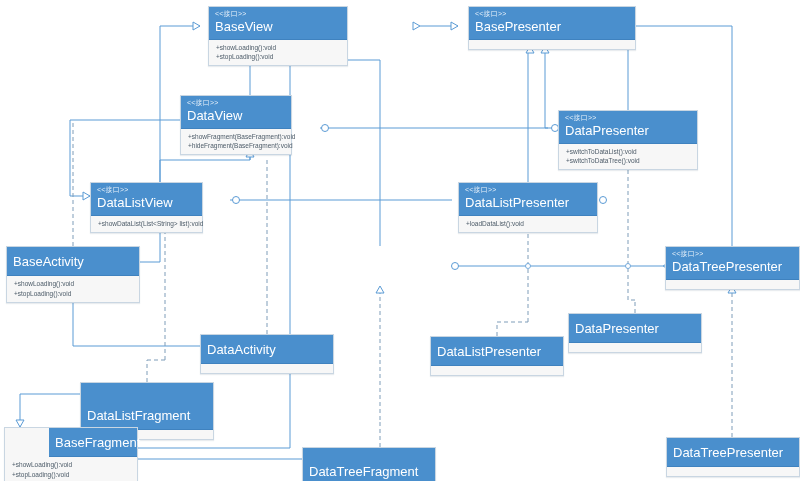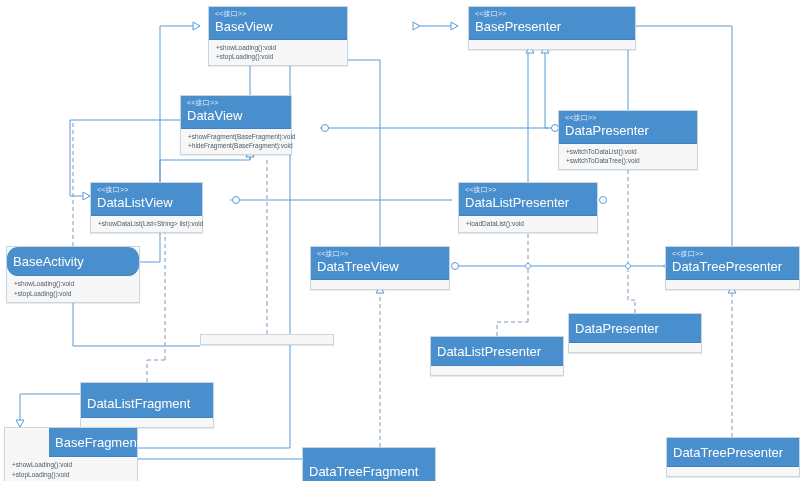--- a/index.html
+++ b/index.html
@@ -262,66 +262,62 @@
   <div class="uml-box" style="left:458px; top:182px; width:140px;">
     <div class="uml-head">
       <span class="stereo">&lt;&lt;接口&gt;&gt;</span>
       <span class="cname">DataListPresenter</span>
     </div>
     <div class="uml-body">
       <span class="member">+loadDataList():void</span>
     </div>
   </div>
 
-  <div class="uml-box" style="left:310px; top:246px; width:140px;">
-    <div class="uml-head">
-      <span class="stereo">&lt;&lt;接口&gt;&gt;</span>
-      <span class="cname">DataTreeView</span>
-    </div>
-    <div class="uml-body empty"></div>
-  </div>
 
   <div class="uml-box" style="left:665px; top:246px; width:135px;">
     <div class="uml-head">
       <span class="stereo">&lt;&lt;接口&gt;&gt;</span>
       <span class="cname">DataTreePresenter</span>
     </div>
     <div class="uml-body empty"></div>
   </div>
 
   <div class="uml-box" style="left:6px; top:246px; width:134px;">
-    <div class="uml-head" style="padding-top:6px; padding-bottom:6px;border-radius:11px;">
+    <div class="uml-head" style="padding-top:6px; padding-bottom:6px;">
       <span class="cname">BaseActivity</span>
     </div>
     <div class="uml-body">
       <span class="member">+showLoading():void</span>
       <span class="member">+stopLoading():void</span>
     </div>
   </div>
 
   <div class="uml-box" style="left:200px; top:334px; width:134px;">
+    <div class="uml-head" style="padding-top:6px; padding-bottom:6px;">
+      <span class="cname">DataActivity</span>
+    </div>
     <div class="uml-body empty"></div>
   </div>
 
   <div class="uml-box" style="left:430px; top:336px; width:134px;">
     <div class="uml-head" style="padding-top:6px; padding-bottom:6px;">
       <span class="cname">DataListPresenter</span>
     </div>
     <div class="uml-body empty"></div>
   </div>
 
   <div class="uml-box" style="left:568px; top:313px; width:134px;">
     <div class="uml-head" style="padding-top:6px; padding-bottom:6px;">
       <span class="cname">DataPresenter</span>
     </div>
     <div class="uml-body empty"></div>
   </div>
 
   <div class="uml-box" style="left:80px; top:382px; width:134px;">
-    <div class="uml-head" style="padding-top:12px; padding-bottom:6px;">
+    <div class="uml-head" style="padding-top:24px; padding-bottom:6px;">
       <span class="cname">DataListFragment</span>
     </div>
     <div class="uml-body empty"></div>
   </div>
 
   <div class="uml-box" style="left:4px; top:427px; width:134px;">
     <div class="uml-head" style="padding-top:6px; padding-bottom:6px;margin-left:44px;">
       <span class="cname">BaseFragment</span>
     </div>
     <div class="uml-body">

